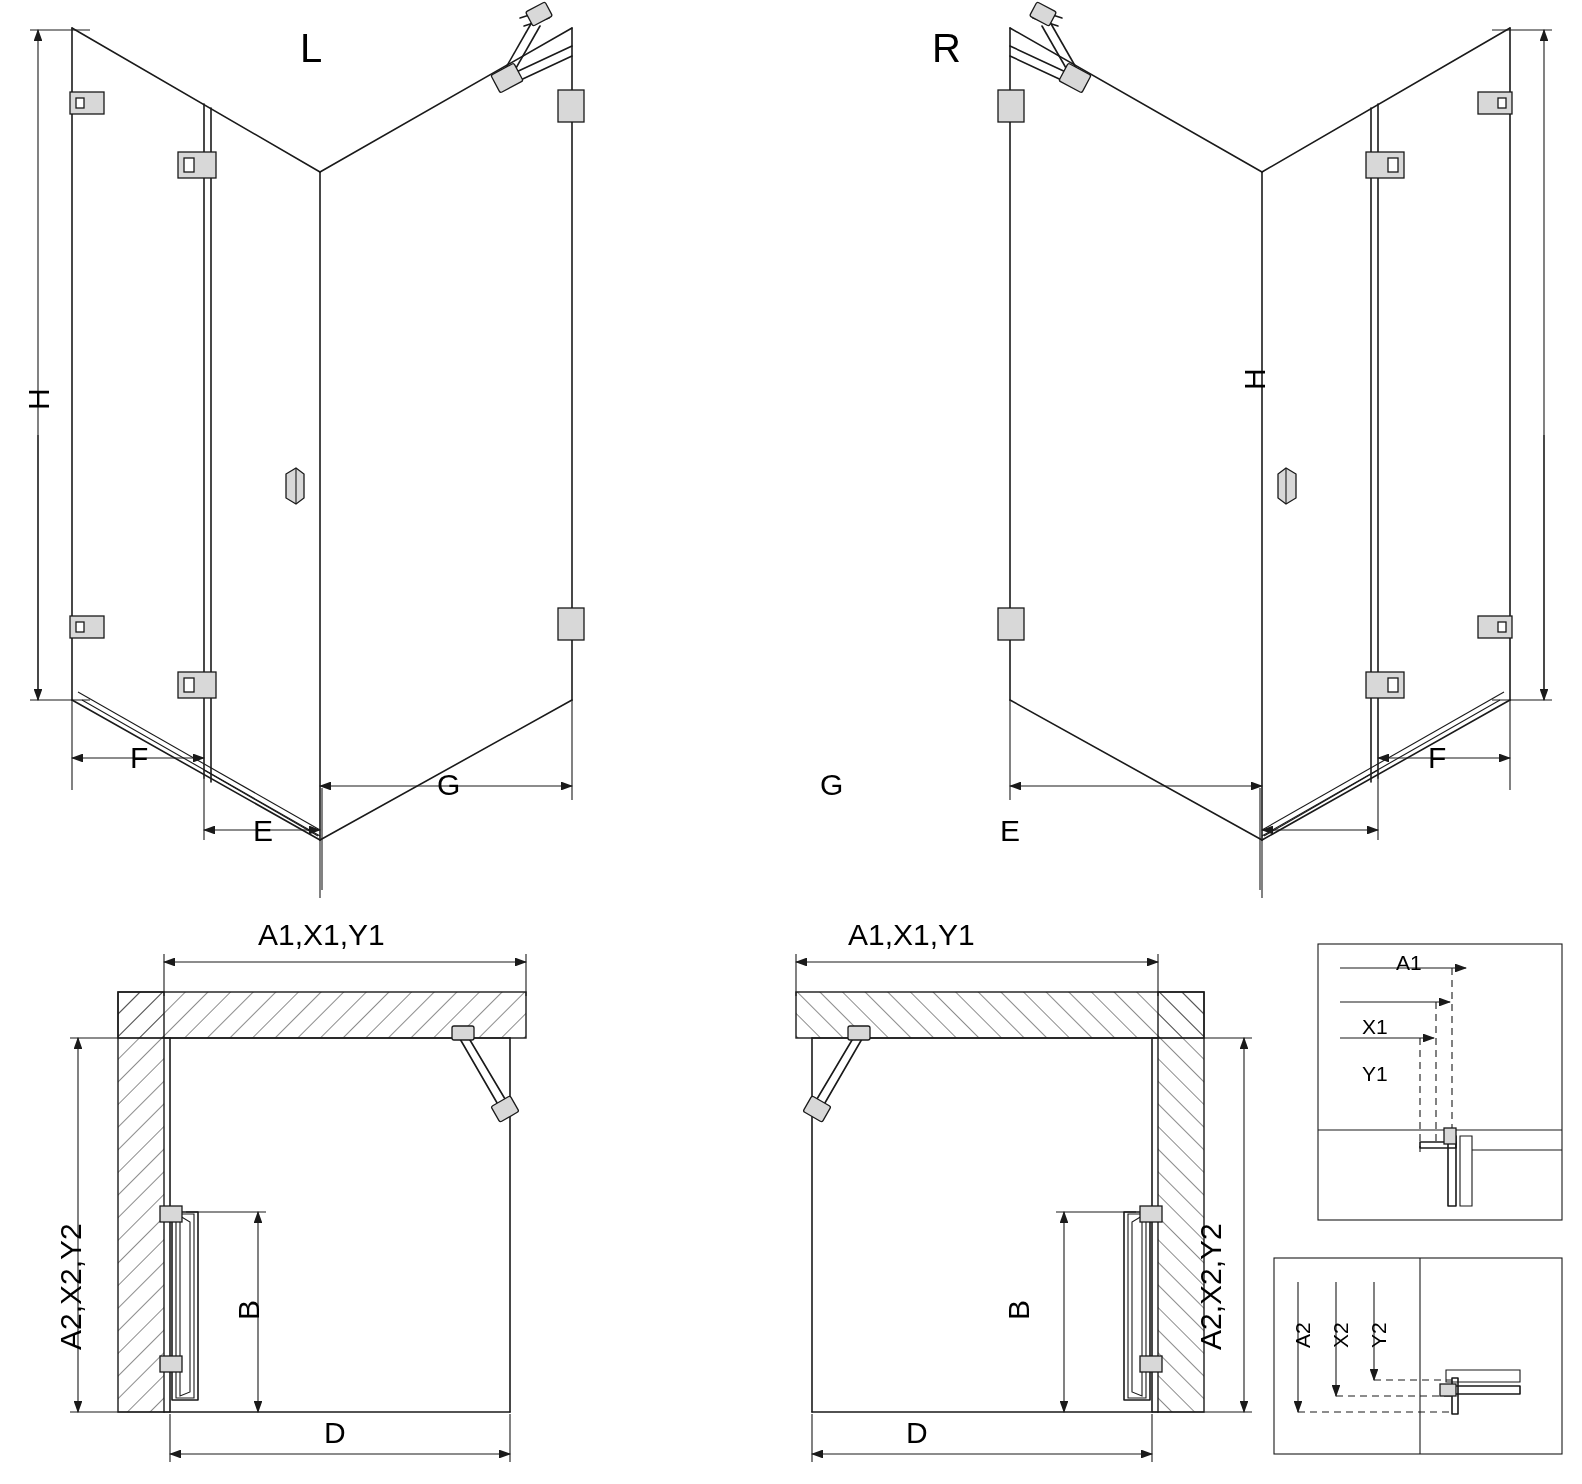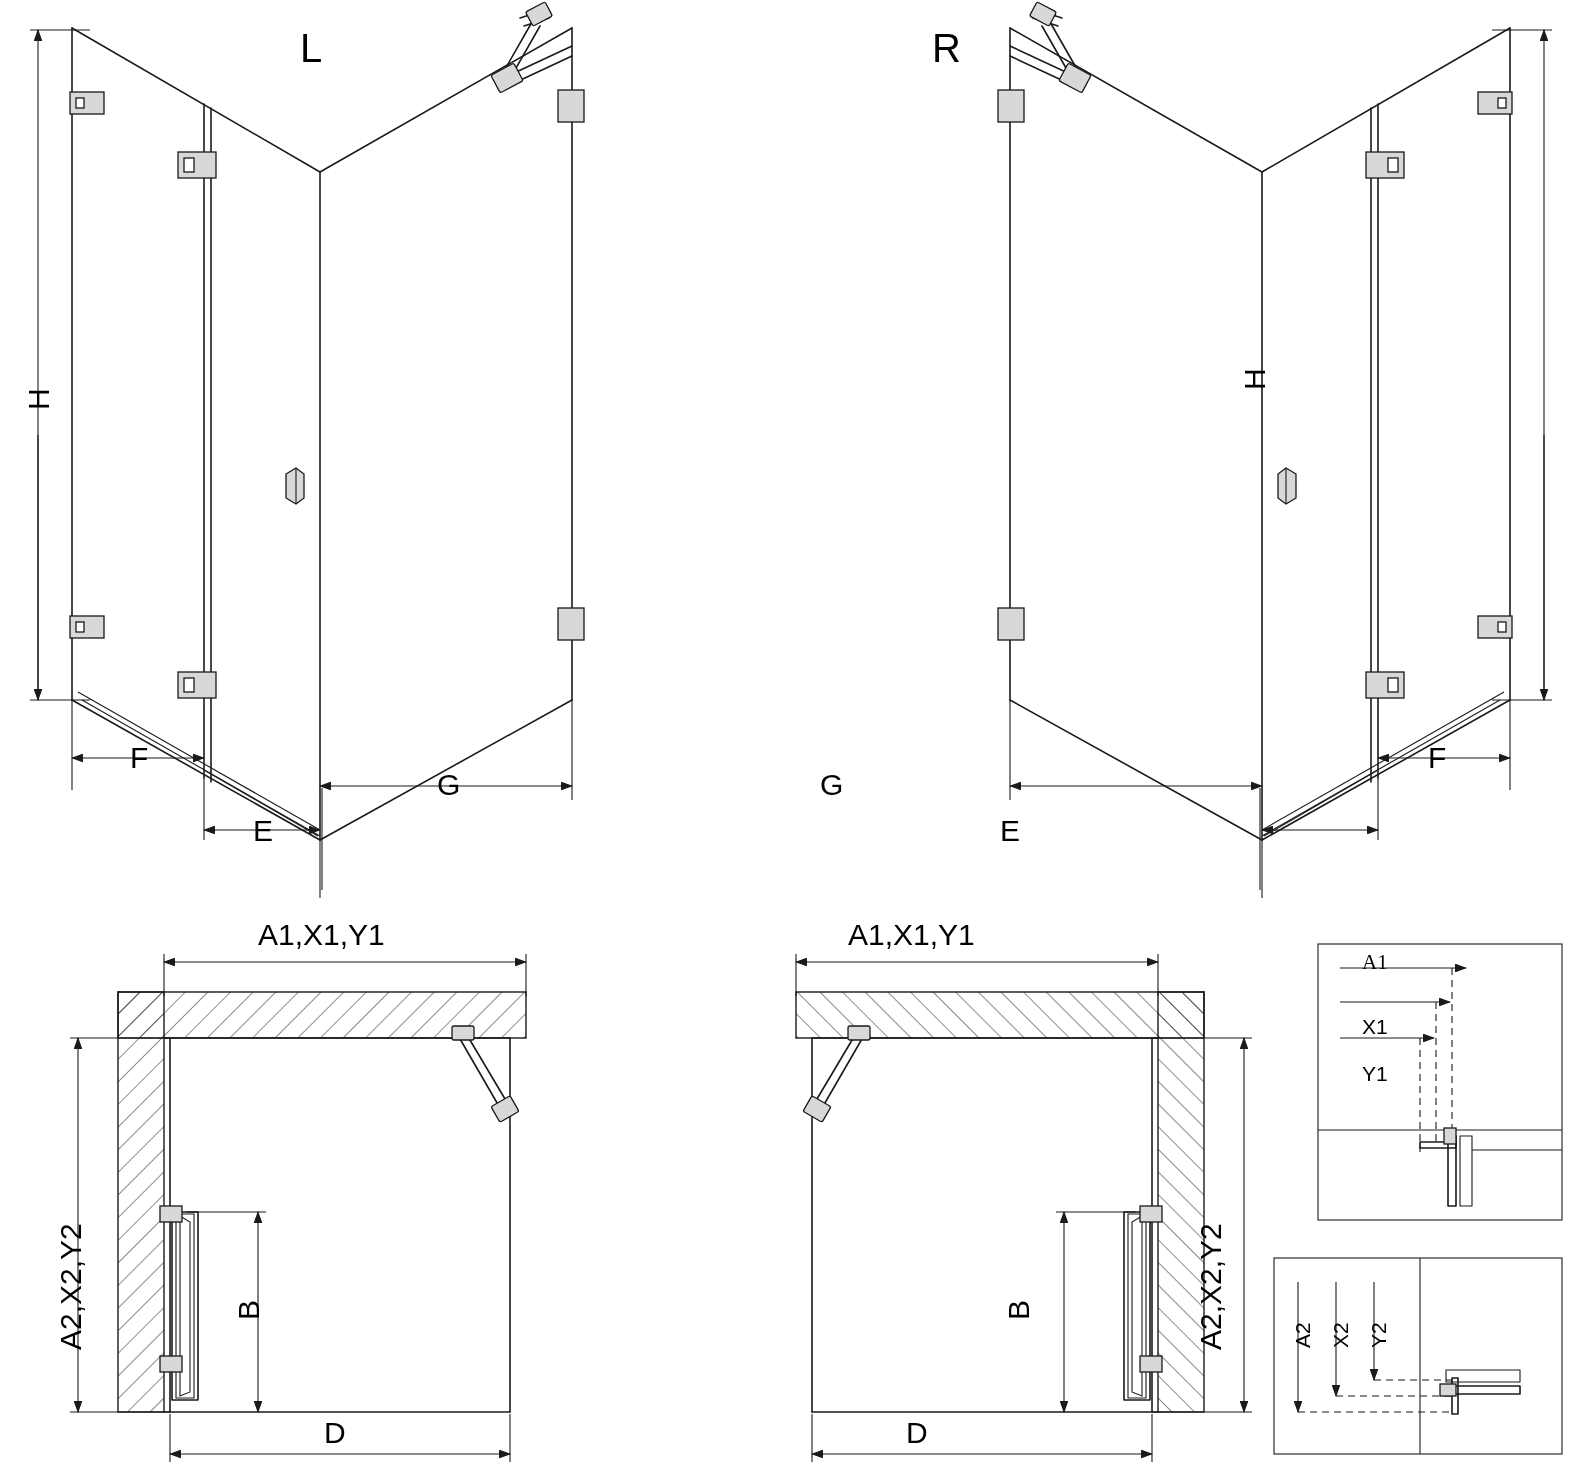--- a/index.html
+++ b/index.html
@@ -321,21 +321,21 @@
   <div class="lbl lbl-med" style="left:258px; top:920px;">A1,X1,Y1</div>
   <div class="lbl lbl-med rot90" style="left:56px; top:1350px;">A2,X2,Y2</div>
   <div class="lbl lbl-med rot90" style="left:234px; top:1320px;">B</div>
   <div class="lbl lbl-med" style="left:324px; top:1418px;">D</div>
 
   <div class="lbl lbl-med" style="left:848px; top:920px;">A1,X1,Y1</div>
   <div class="lbl lbl-med rot90" style="left:1196px; top:1350px;">A2,X2,Y2</div>
   <div class="lbl lbl-med rot90" style="left:1004px; top:1320px;">B</div>
   <div class="lbl lbl-med" style="left:906px; top:1418px;">D</div>
 
-  <div class="lbl lbl-xs" style="left:1362px; top:952px;font-family:Liberation Serif, serif;">A1</div>
+  <div class="lbl lbl-xs" style="left:1396px; top:952px;">A1</div>
   <div class="lbl lbl-xs" style="left:1362px; top:1016px;">X1</div>
   <div class="lbl lbl-xs" style="left:1362px; top:1063px;">Y1</div>
 
   <div class="lbl lbl-xs rot90" style="left:1292px; top:1348px;">A2</div>
   <div class="lbl lbl-xs rot90" style="left:1330px; top:1348px;">X2</div>
   <div class="lbl lbl-xs rot90" style="left:1368px; top:1348px;">Y2</div>
 
 </div>
 
 </body></html>

